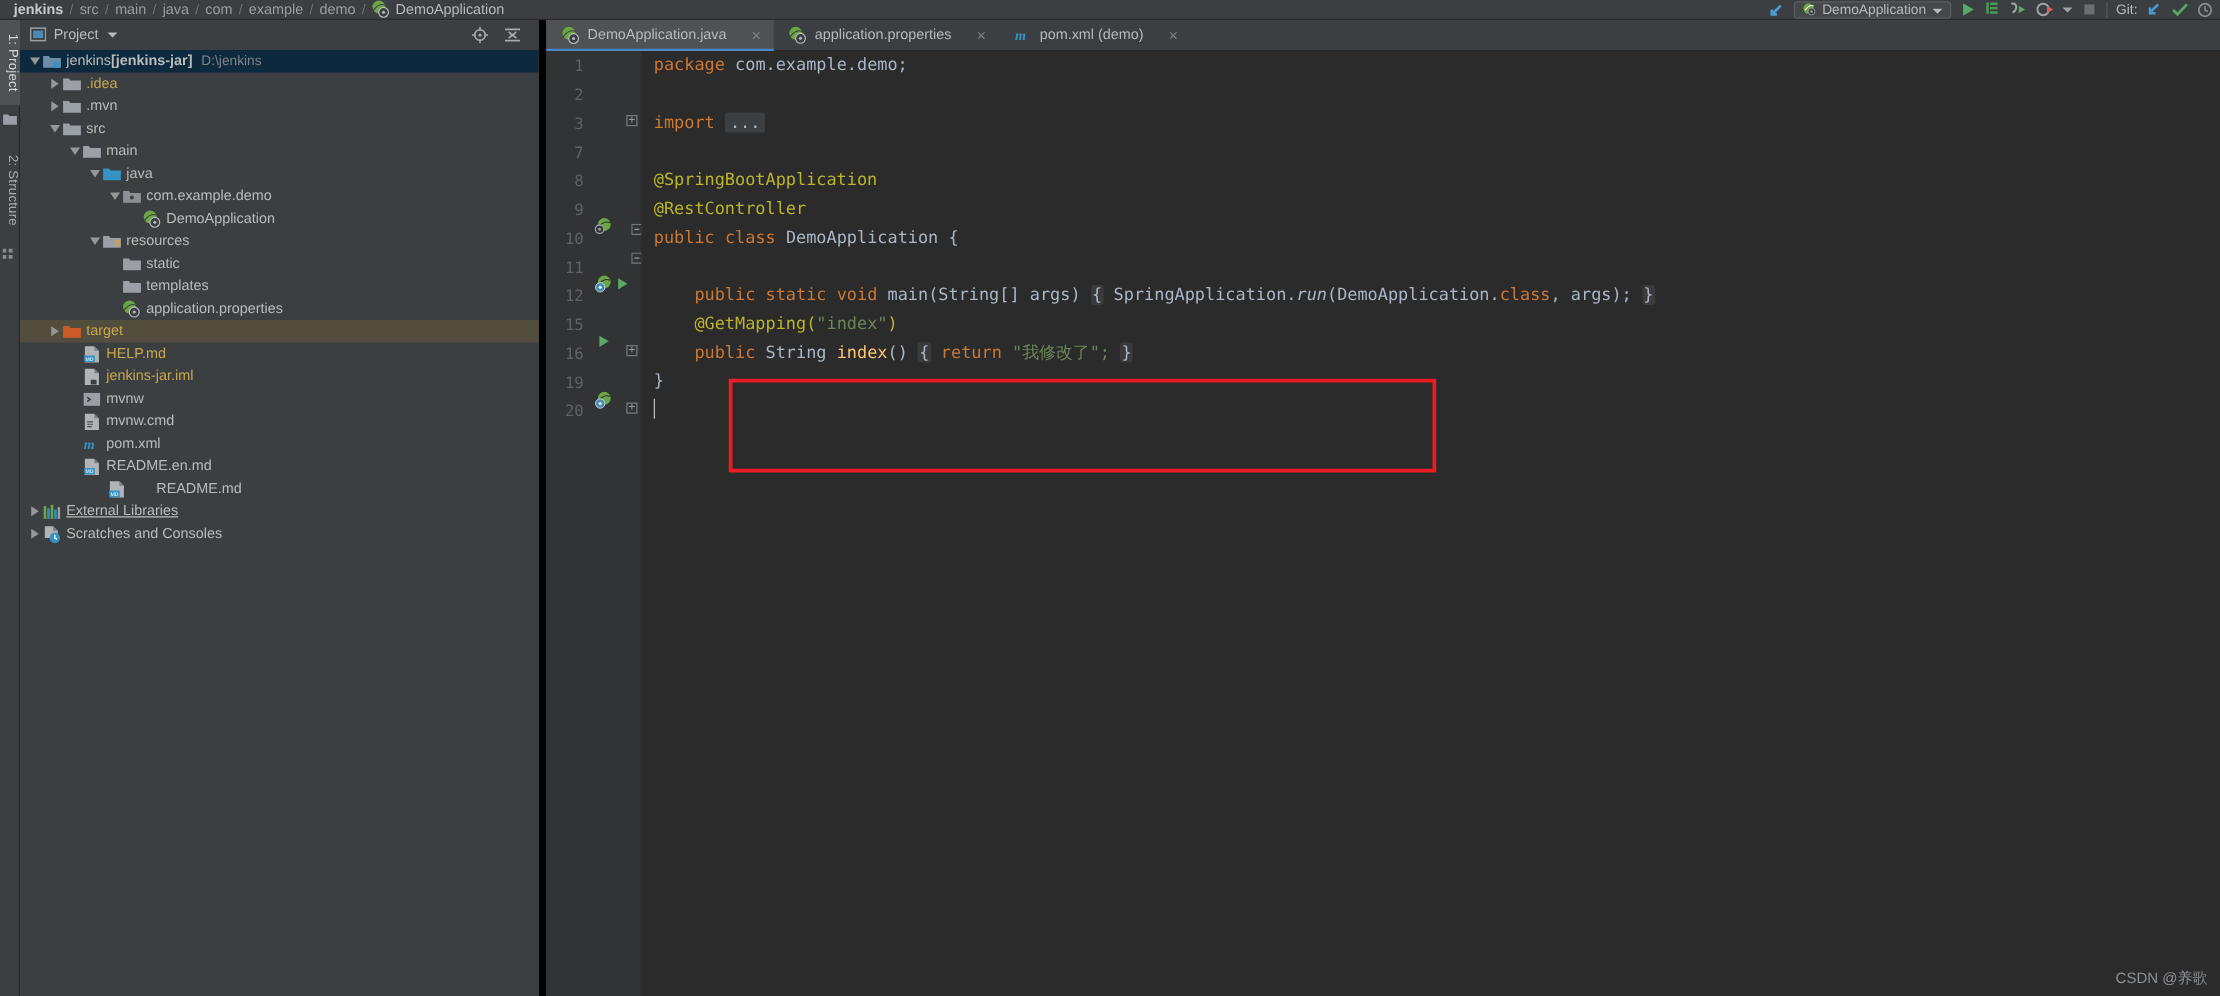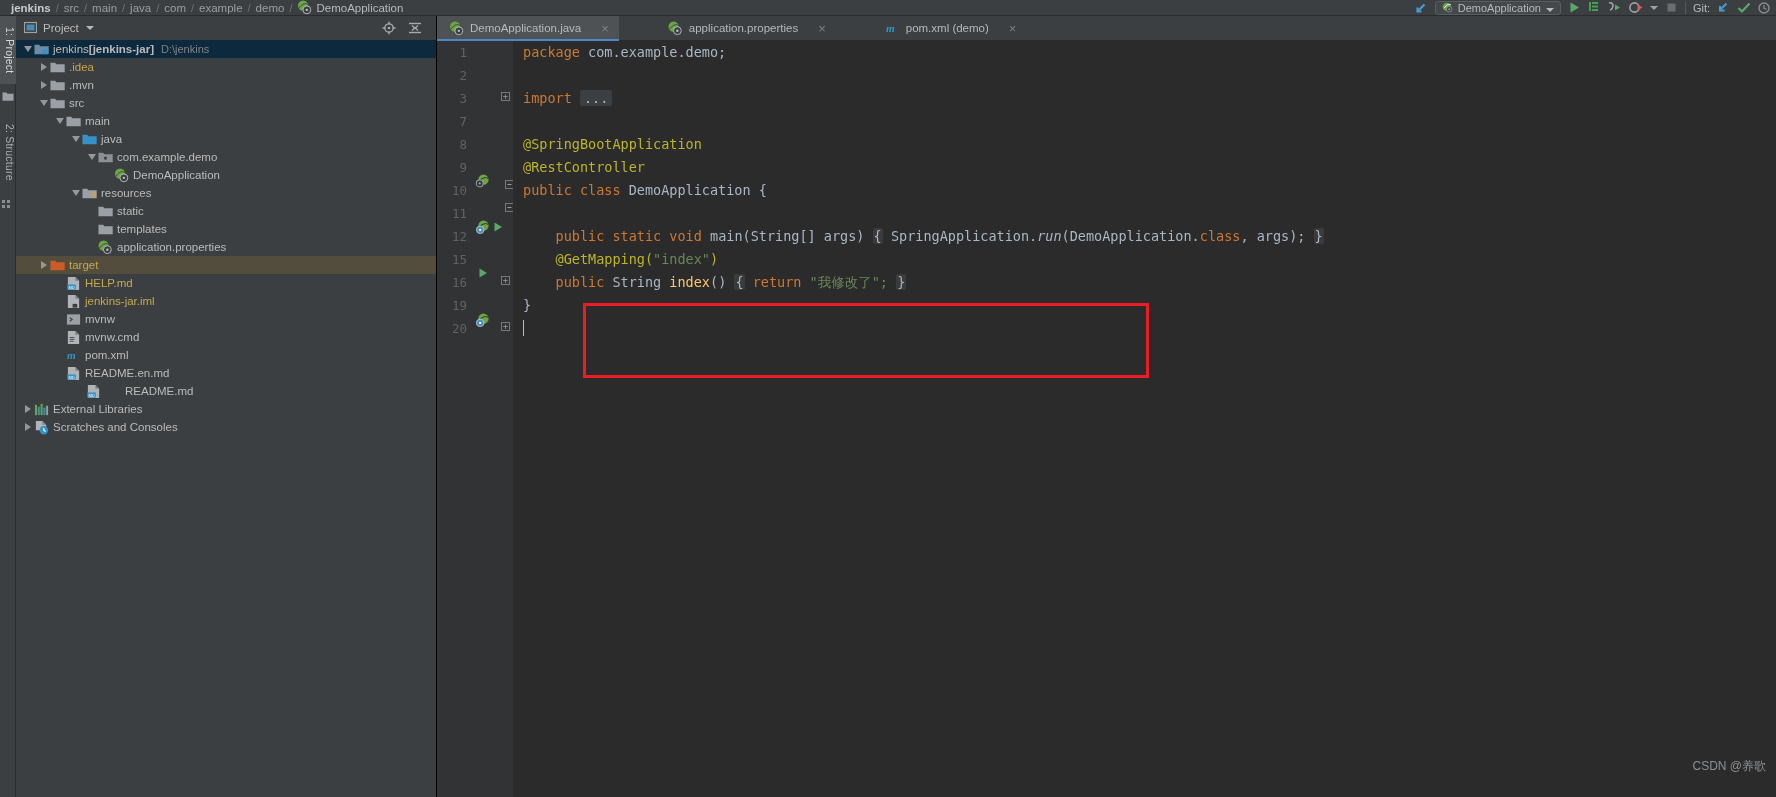--- a/index.html
+++ b/index.html
@@ -47,21 +47,21 @@
     writing-mode: vertical-rl;
     font-size: 10.5px; color: #a9acb0;
     text-align: center; white-space: nowrap; letter-spacing: .2px;
   }
   .vtab.active { background: #4e5254; color: #d4d7da; }
   .vtab-icon { position: absolute; left: 2px; width: 12px; height: 12px; }
 
   
   .project-panel {
     position: absolute; left: 16px; top: 16px; width: 421px; height: 781px;
-    background: #3c3f41; border-right: 1px solid #000000;
+    background: #3c3f41; border-right: 6px solid #000000;
     display: flex; flex-direction: column;
   }
   .panel-header {
     height: 23px; display: flex; align-items: center; padding: 0 6px 0 8px;
     background: #3c3f41; flex: none;
   }
   .panel-title { font-size: 11.5px; color: #bbbbbb; margin-left: 6px; }
   .panel-header-icons { margin-left: auto; display: flex; align-items: center; gap: 12px; padding-right: 8px; }
 
   .tree {
@@ -96,21 +96,20 @@
   .tlabel.bold { font-weight: bold; }
 
   
   .editor-area {
     position: absolute; left: 437px; top: 16px; width: 1339px; height: 781px;
     background: #2b2b2b; display: flex; flex-direction: column;
   }
   .tabbar {
     height: 25px; background: #3c3f41; display: flex; align-items: stretch; flex: none;
     border-bottom: 1px solid #2b2b2b;
-    gap: 37px;
   }
   .etab {
     display: flex; align-items: center; gap: 6px; padding: 0 10px 0 12px;
     font-size: 11.5px; color: #b6b9bd; position: relative; cursor: default;
     min-width: 40px;
   }
   .etab.active { background: #4e5254; }
   .etab.active:after {
     content: ""; position: absolute; left: 0; right: 0; bottom: -1px; height: 2px;
     background: #4a88c7;
@@ -163,21 +162,21 @@
   }
 
   
   .redbox {
     position: absolute; border: 3px solid #ec1c24; pointer-events: none;
     left: 146px; top: 262px; width: 566px; height: 75px;
   }
 
   
   .watermark {
-    position: absolute; right: 10px; bottom: 22px;
+    position: absolute; right: 10px; bottom: 6px;
     font-size: 12px; color: #8d9094;
   }
 </style>
 </head>
 <body>
 
 <div id="app">
 
   <div class="topbar">
     <div class="crumbs" id="crumbs">
@@ -558,21 +557,21 @@
           <span class="ticon">
             <svg width="15" height="15" viewBox="0 0 16 16">
               <path d="M2 1 h8 l4 4 v10 h-12Z" fill="#b0b4b8"></path>
               <path d="M10 1 v4 h4Z" fill="#7d8185"></path>
               <rect x="1.5" y="9" width="9" height="5.5" fill="#3592c4"></rect>
               <text x="2.6" y="13.4" font-size="4.4" fill="#fff" font-family="Liberation Sans">MD</text>
             </svg>
           </span>
           <span class="tlabel">README.md</span>
         </div>
-        <div class="tree-row" style="padding-left: 6px;">
+        <div class="tree-row" style="padding-left: 6px; text-decoration: underline;">
           <span class="tw">
             <span class="tw-arrow closed"></span>
           </span>
           <span class="ticon">
             <svg width="15" height="15" viewBox="0 0 16 16">
               <rect x="1" y="3" width="2.2" height="11" fill="#6ca545"></rect>
               <rect x="4" y="5" width="2.2" height="9" fill="#3592c4"></rect>
               <rect x="7" y="2" width="2.2" height="12" fill="#6ca545"></rect>
               <rect x="10" y="6" width="2.2" height="8" fill="#3592c4"></rect>
               <rect x="13" y="4" width="2" height="10" fill="#9aa0a6"></rect>

